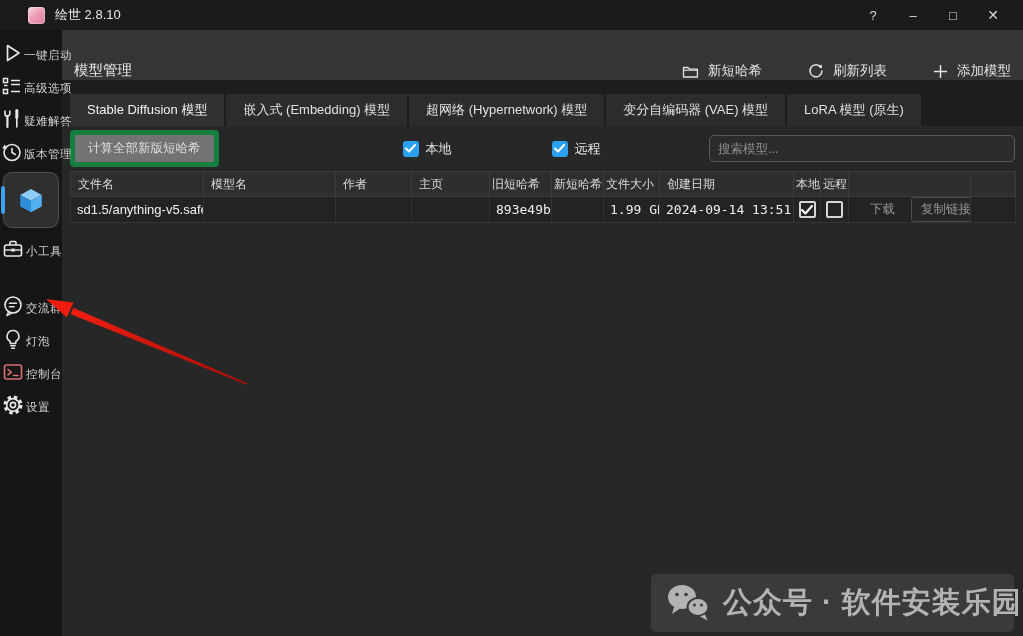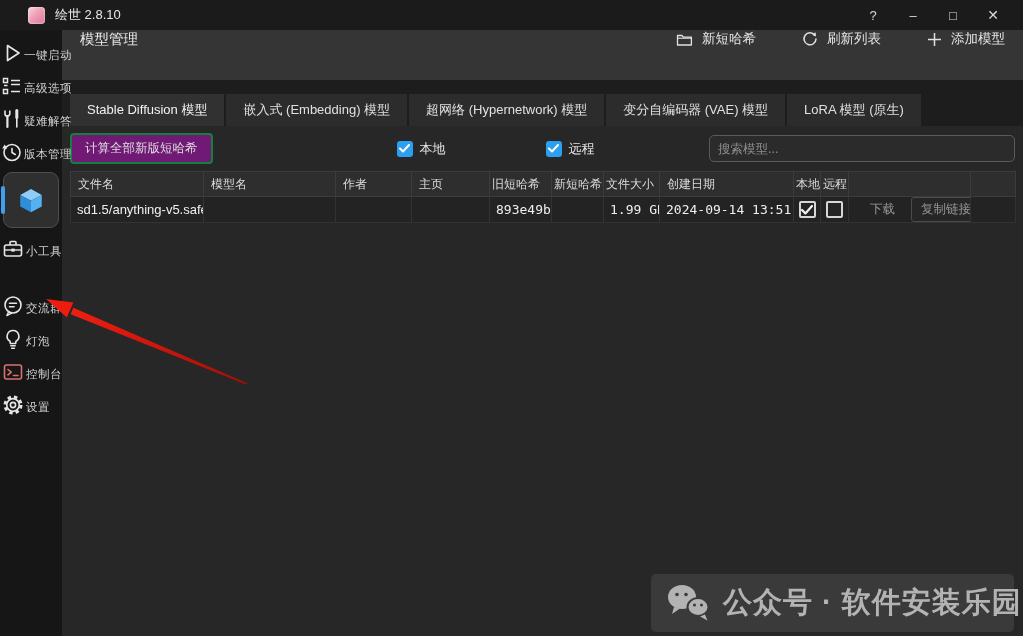--- a/index.html
+++ b/index.html
@@ -28,37 +28,37 @@
   .nav-label { margin-top:4px; font-size:11.5px; color:#d2d2d2; letter-spacing:0.5px; white-space:nowrap; }
   .nav-sel { position:relative; width:56px; height:56px; margin:2px 3px 8px 3px;
     border:1px solid #4e4e4e; border-radius:9px; background:#2f2f2f;
     display:flex; align-items:center; justify-content:center; align-self:center; }
   .sel-bar { position:absolute; left:-3px; top:13px; width:4px; height:28px;
     border-radius:3px; background:#3da0f0; }
   .gap-big { height:24px; }
 
   
   .main { position:absolute; left:62px; top:30px; width:961px; height:606px; background:#272727; }
-  .page-header { height:50px; background:#353535; display:flex; align-items:flex-start; padding:0 18px; }
+  .page-header { height:50px; background:#353535; display:flex; align-items:flex-end; padding:0 12px; }
   .page-title { color:#ececec; font-size:14.5px; }
   .hdr-actions { margin-left:auto; display:flex; align-items:center; }
   .hdr-btn { display:flex; align-items:center; gap:9px; color:#e2e2e2; font-size:13.5px;
     margin-left:46px; cursor:pointer; }
 
   
   .tabstrip { height:46px; background:#1d1d1d; display:flex; align-items:flex-end;
     padding:0 0 0 8px; }
   .tab { height:32px; background:#2c2c2c; color:#e0e0e0; font-size:13px;
     display:flex; align-items:center; padding:0 17px; margin-right:2px; white-space:nowrap; }
   .tab.active { background:#313131; color:#f2f2f2; }
 
   
   .content { padding:0 8px; }
   .controls { margin-top:8px; height:29px; display:flex; align-items:center; }
-  .btn-outline { background:#701a75; border:2px solid #15803d; border-radius:4px;
+  .btn-outline { background:#737373; border:5px solid #15803d; border-radius:4px;
     color:#dedede; font-size:12.5px; padding:5px 13px; white-space:nowrap; }
   .chk-group { display:flex; align-items:center; gap:7px; }
   .chk-local { margin-left:184px; }
   .chk-remote { margin-left:100px; }
   .cb { width:16px; height:16px; border-radius:3px; display:flex; align-items:center;
     justify-content:center; }
   .cb-blue { background:#2b9ff0; }
   .cb svg { display:none; }
   .cb.checked svg { display:block; }
   .chk-label { color:#e4e4e4; font-size:13px; }

